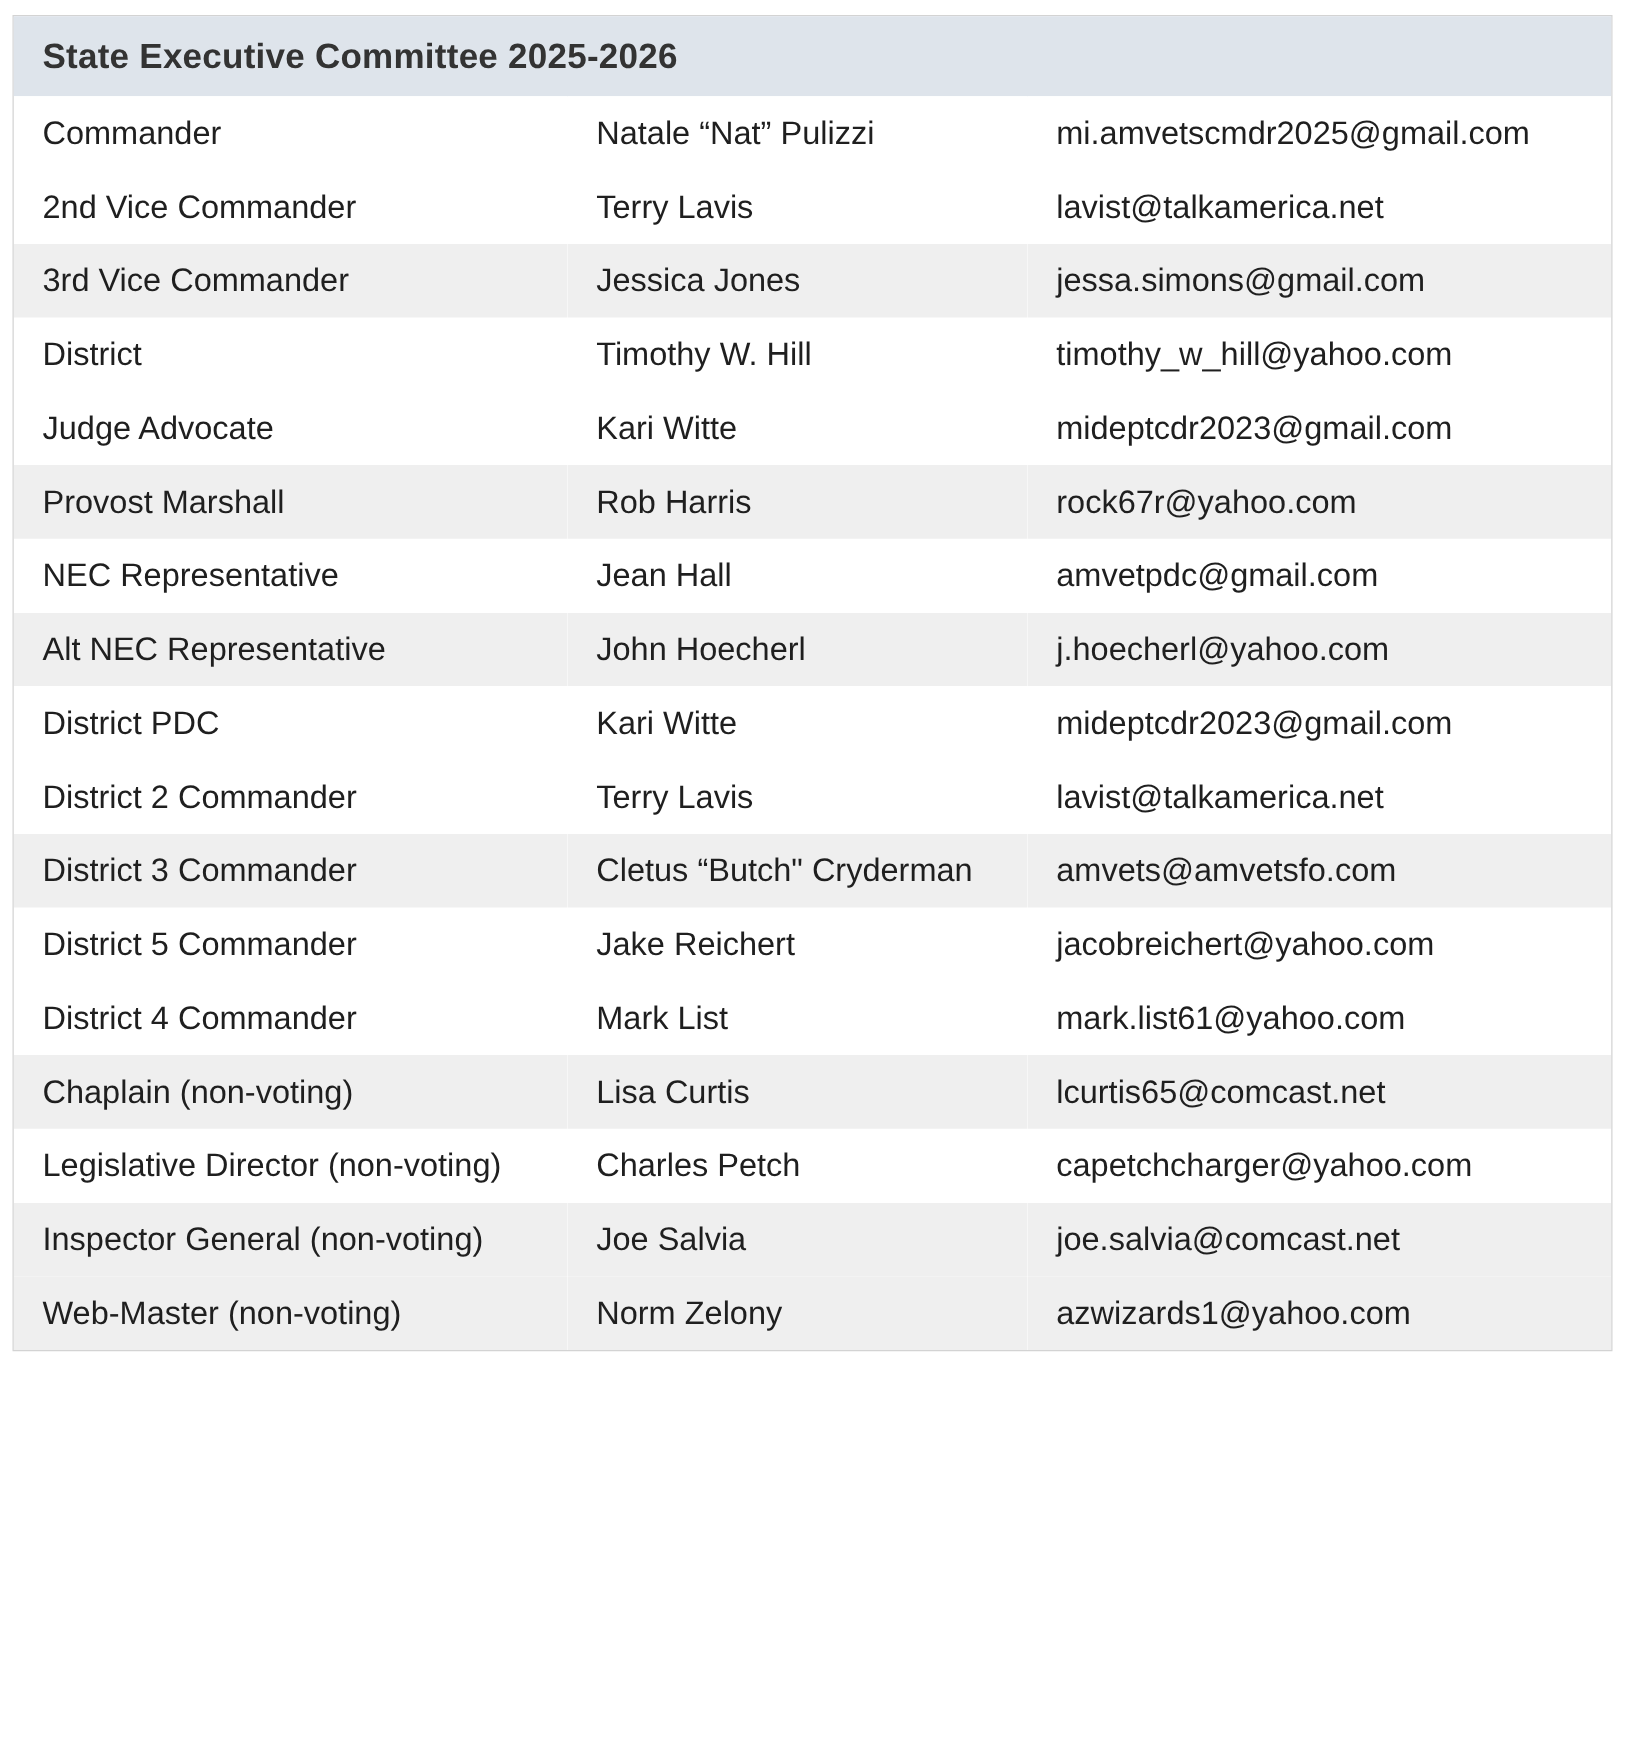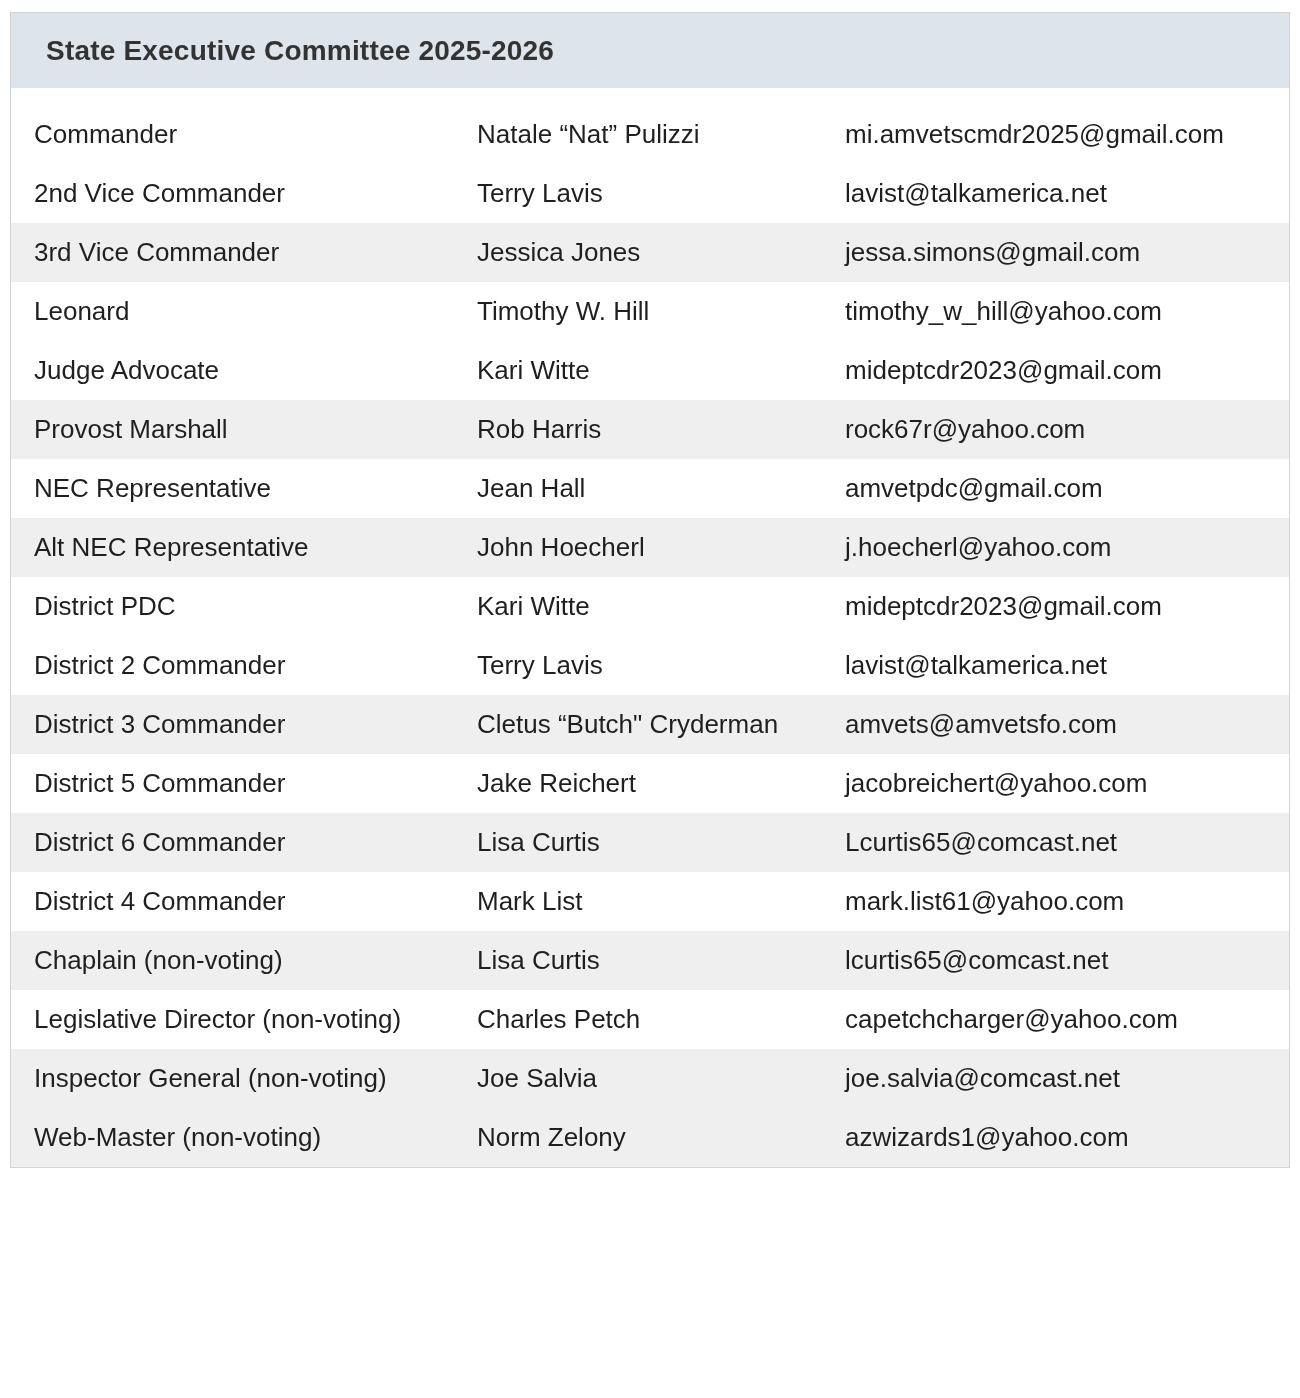--- a/index.html
+++ b/index.html
@@ -13,37 +13,36 @@
   }
   .table-card {
     position: absolute;
     left: 10px;
     top: 12px;
     width: 1280px;
     border: 1px solid var(--border-color, #d3d3d3);
     background: var(--row-bg, #ffffff);
   }
   .table-title-bar {
-    height: 75px;
+    height: 64px;
     background: var(--header-bg, #dee4eb);
     display: flex;
     align-items: center;
-    padding-left: 35px;
+    padding-left: 23px;
   }
   .table-title {
     font-size: 28px;
     font-weight: bold;
     color: var(--title-text, #333333);
     letter-spacing: 0.2px;
   }
   table.committee {
     width: 100%;
     border-collapse: collapse;
     table-layout: fixed;
-    margin-top: 17px;
   }
   table.committee td {
     height: 59px;
     padding: 0 10px 0 23px;
     font-size: 26px;
     color: var(--body-text, #1f1f1f);
     vertical-align: middle;
     white-space: nowrap;
     overflow: hidden;
   }
@@ -75,21 +74,21 @@
           <td>2nd Vice Commander</td>
           <td>Terry Lavis</td>
           <td>lavist@talkamerica.net</td>
         </tr>
         <tr class="alt">
           <td>3rd Vice Commander</td>
           <td>Jessica Jones</td>
           <td>jessa.simons@gmail.com</td>
         </tr>
         <tr>
-          <td>Leonard</td>
+          <td>District</td>
           <td>Timothy W. Hill</td>
           <td>timothy_w_hill@yahoo.com</td>
         </tr>
         <tr>
           <td>Judge Advocate</td>
           <td>Kari Witte</td>
           <td>mideptcdr2023@gmail.com</td>
         </tr>
         <tr class="alt">
           <td>Provost Marshall</td>
@@ -119,25 +118,20 @@
         <tr class="alt">
           <td>District 3 Commander</td>
           <td>Cletus “Butch" Cryderman</td>
           <td>amvets@amvetsfo.com</td>
         </tr>
         <tr>
           <td>District 5 Commander</td>
           <td>Jake Reichert</td>
           <td>jacobreichert@yahoo.com</td>
         </tr>
-        <tr class="alt">
-          <td>District 6 Commander</td>
-          <td>Lisa Curtis</td>
-          <td>Lcurtis65@comcast.net</td>
-        </tr>
         <tr>
           <td>District 4 Commander</td>
           <td>Mark List</td>
           <td>mark.list61@yahoo.com</td>
         </tr>
         <tr class="alt">
           <td>Chaplain (non-voting)</td>
           <td>Lisa Curtis</td>
           <td>lcurtis65@comcast.net</td>
         </tr>

